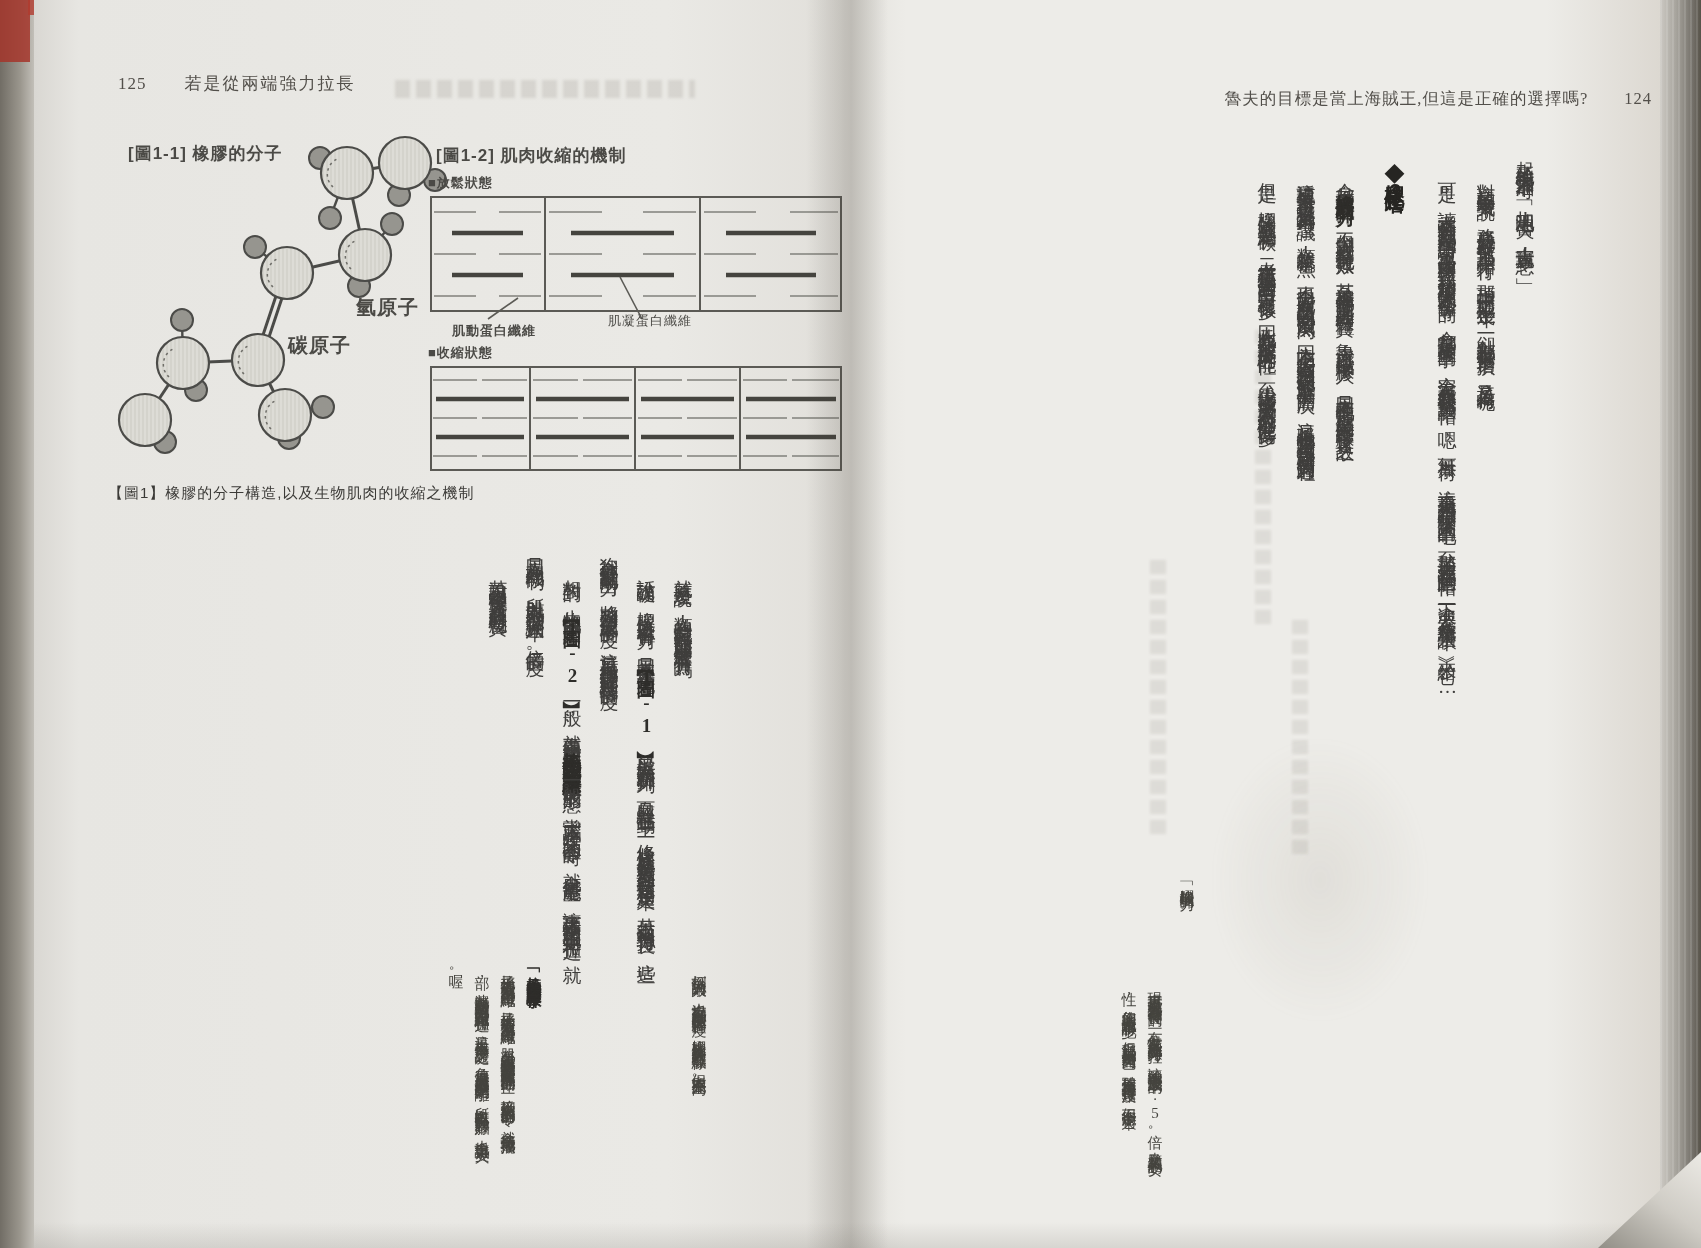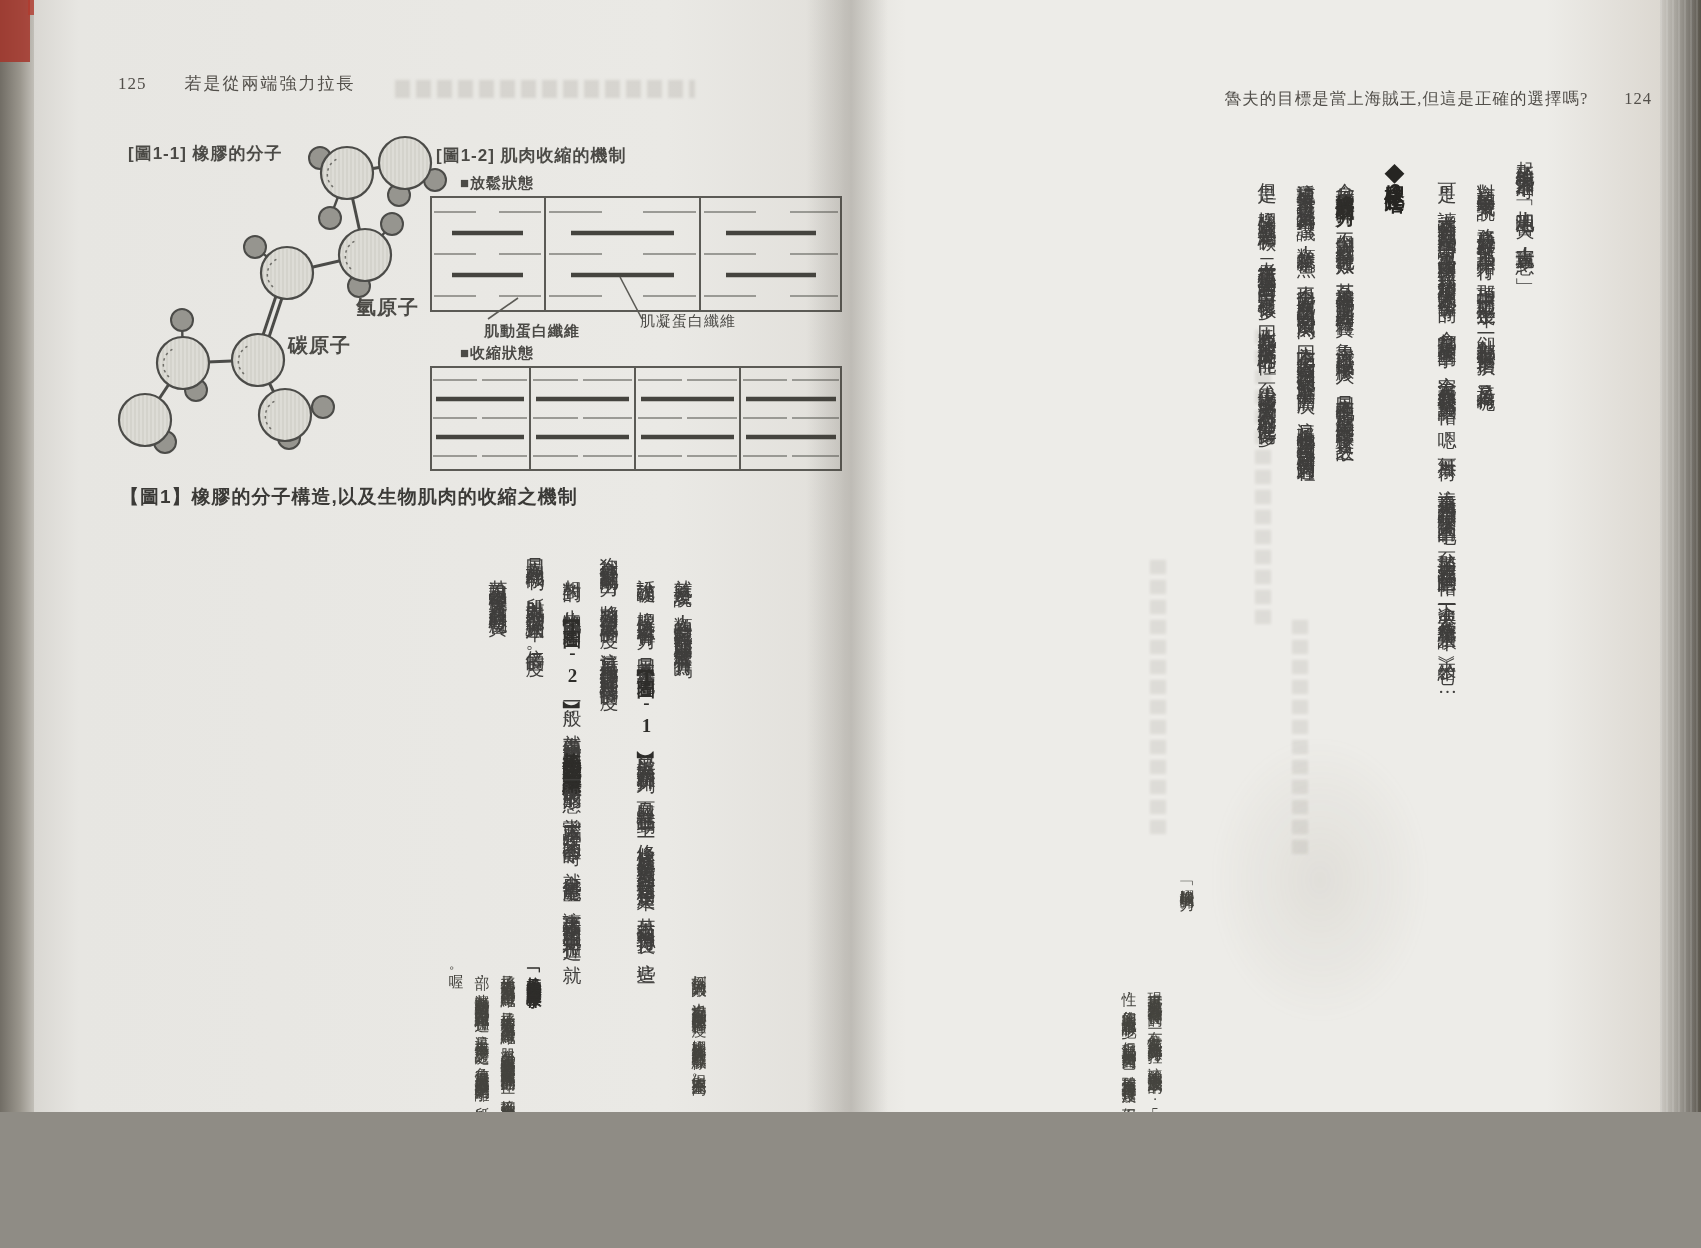--- a/index.html
+++ b/index.html
@@ -1,16 +1,16 @@
 <!DOCTYPE html>
 <html><head>
 <meta charset="utf-8">
 <style>
   html,body{margin:0;padding:0;background:#8f8c85;}
-  .canvas{position:relative;width:1701px;height:1112px;overflow:hidden;
+  .canvas{position:relative;width:1701px;height:1248px;overflow:hidden;
           font-family:"Liberation Serif",serif;background:#bef264;}
   .page{position:absolute;top:0;height:1248px;}
   .page-left{left:34px;width:812px;
     background:linear-gradient(90deg,#d9d7d2 0,#e7e6e2 45px,#eae9e5 78%,#e1dfda 100%);}
   .page-right{left:846px;width:814px;
     background:linear-gradient(90deg,#e2e0db 0,#edece8 60px,#edece8 86%,#dcd8d1 100%);}
   .page::after{content:"";position:absolute;left:0;right:0;bottom:0;height:26px;
     background:linear-gradient(0deg,rgba(80,75,65,.14),transparent);}
   .gutter{position:absolute;left:806px;top:0;width:82px;height:1248px;
     background:linear-gradient(90deg,transparent,rgba(60,55,45,.16) 42%,rgba(60,55,45,.22) 55%,transparent);}
@@ -34,23 +34,23 @@
   .hdr{position:absolute;display:flex;align-items:baseline;color:#524f4a;
        font-family:"Liberation Serif",serif;}
   .hdr-left{left:118px;top:72px;gap:38px;font-size:17px;letter-spacing:2px;}
   .hdr-right{left:1000px;top:88px;width:652px;justify-content:flex-end;gap:36px;
              font-size:16.5px;letter-spacing:1px;}
   .pagenum{letter-spacing:1px;}
 
   .figlabel{position:absolute;font-family:"Liberation Sans",sans-serif;color:#4b4a46;
             font-size:17px;font-weight:600;letter-spacing:1px;white-space:nowrap;}
   .figsub{font-size:20px;}
-  .figsmall{font-size:15px;font-weight:600;margin-left:32px;}
+  .figsmall{font-size:13px;font-weight:600;}
   .figcaption{position:absolute;left:108px;top:484px;font-family:"Liberation Sans",sans-serif;
-    font-weight:700;font-size:19px;color:#3b3a37;letter-spacing:1px;white-space:nowrap;margin-left:12px;}
+    font-weight:400;font-size:15px;color:#3b3a37;letter-spacing:1px;white-space:nowrap;}
 
   .vtext{position:absolute;writing-mode:vertical-rl;text-orientation:upright;color:#3f3e3c;}
   .vtext p{margin:0;padding:0;}
   .vmain{font-size:19px;letter-spacing:2.4px;}
   .vmain-left{line-height:37px;}
   .vmain-right{line-height:39px;}
   .ind{text-indent:21.5px;}
   .b{font-weight:700;color:#2e2d2a;}
   .heading{font-family:"Liberation Sans",sans-serif;font-weight:700;font-size:20px;
            color:#262522;margin-block:14px 10px !important;}

